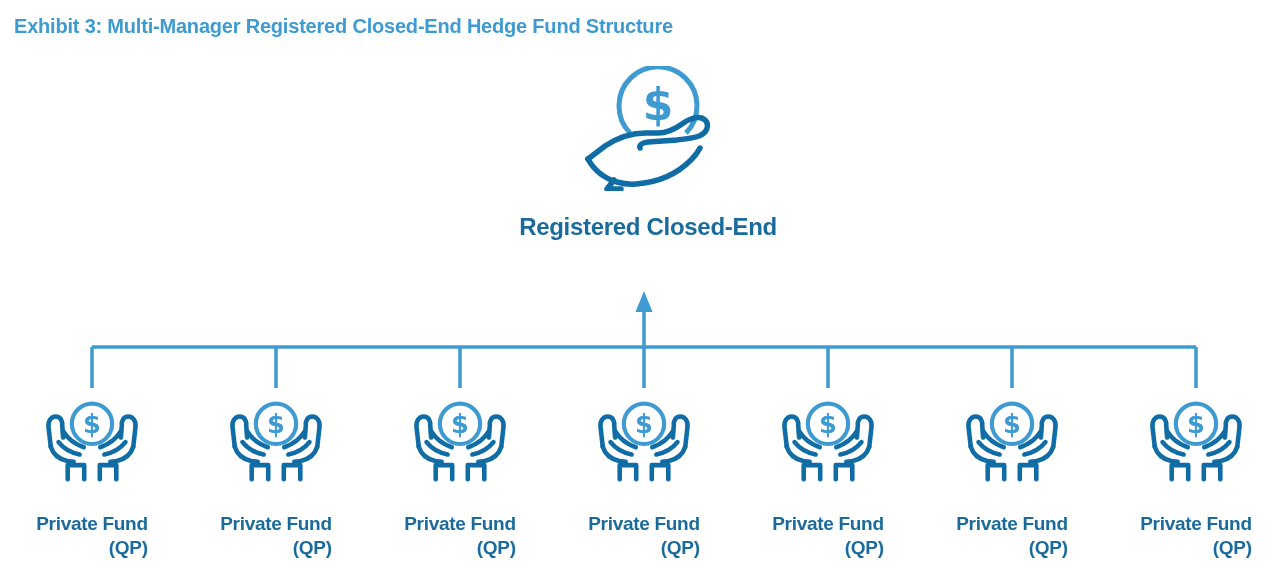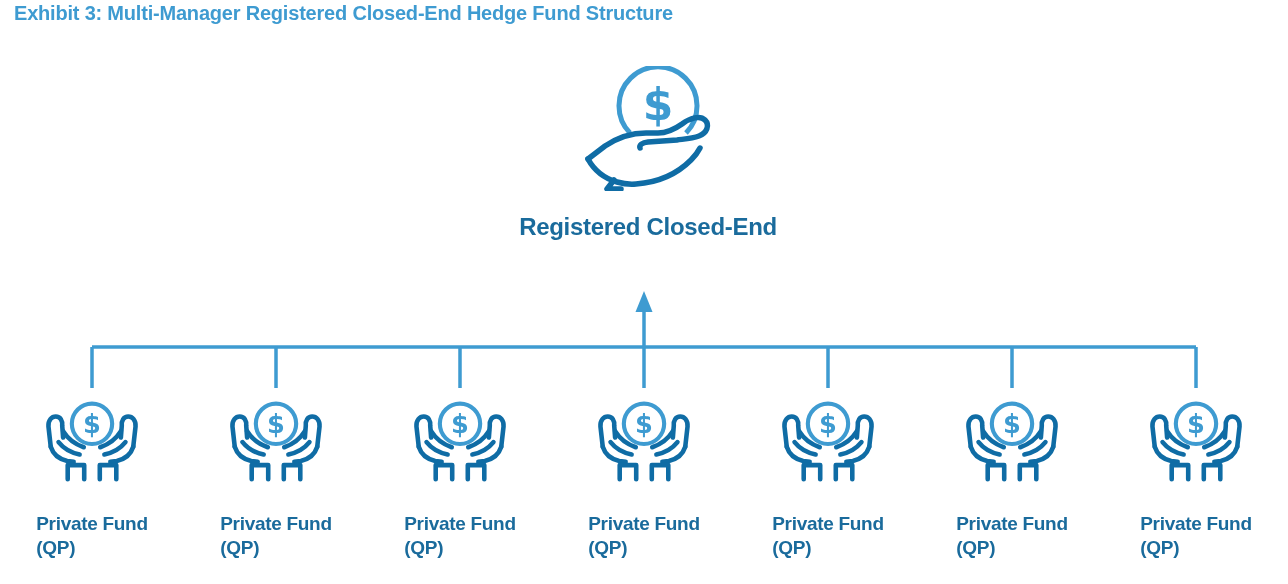--- a/index.html
+++ b/index.html
@@ -11,21 +11,21 @@
   *{margin:0;padding:0;box-sizing:border-box;}
   html,body{background:var(--background);}
   .canvas{
     position:relative;
     width:1288px;height:584px;
     background:var(--background);
     font-family:"Liberation Sans",sans-serif;
     overflow:hidden;
   }
   .title{
-    position:absolute;left:14px;top:0;
+    position:absolute;left:14px;top:13px;
     font-size:20px;font-weight:bold;letter-spacing:-0.2px;
     color:var(--accent-light);
     line-height:26px;
   }
   .parent-node{
     position:absolute;left:8px;right:0;top:66px;
     display:flex;flex-direction:column;align-items:center;
   }
   .parent-label{
     margin-top:21px;
@@ -44,21 +44,21 @@
     display:flex;
   }
   .fund{
     flex:1 1 0;
     display:flex;flex-direction:column;align-items:center;
   }
   .fund-label{
     margin-top:22px;
     font-size:19px;font-weight:bold;letter-spacing:-0.3px;
     color:var(--accent-dark);
-    text-align:left;line-height:24px;
+    text-align:right;line-height:24px;
   }
   .coin-line{fill:none;stroke:var(--accent-light);}
   .coin-text{
     fill:var(--accent-light);
     font-family:"DejaVu Sans",sans-serif;font-weight:bold;
     text-anchor:middle;
   }
   .hand path{fill:none;stroke:var(--hand-dark);stroke-linecap:round;stroke-linejoin:round;}
 </style>
 </head>

